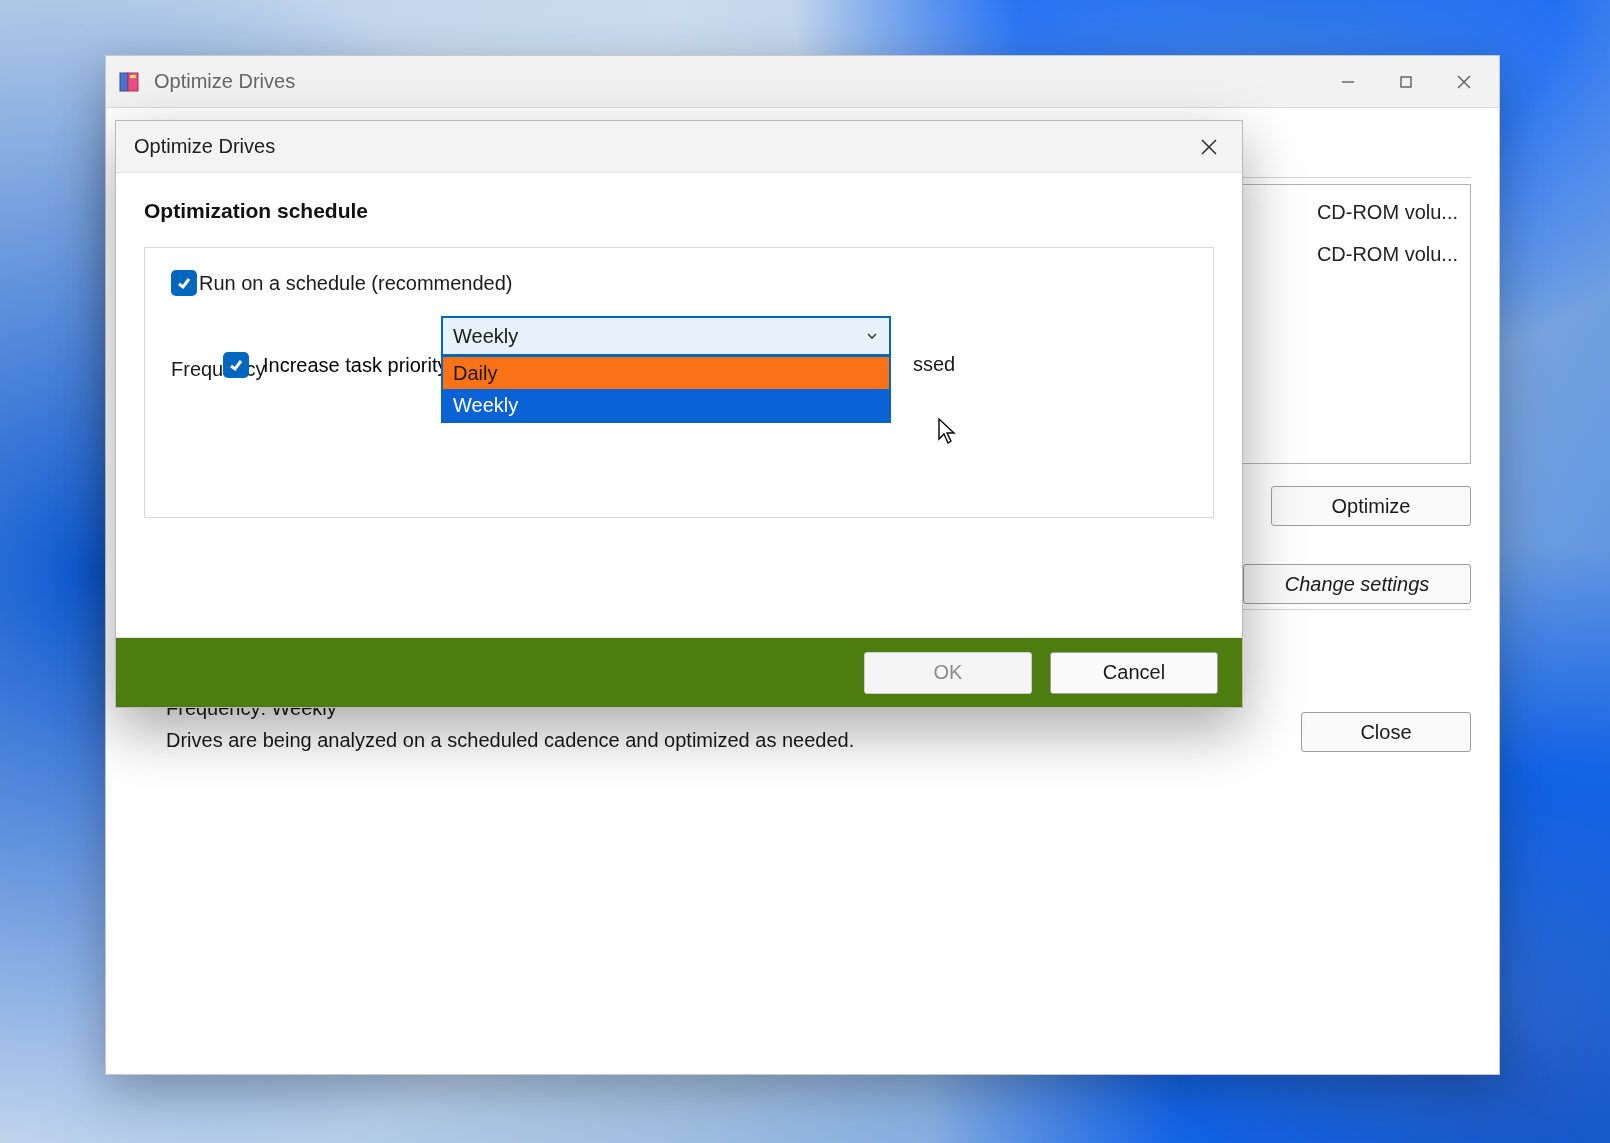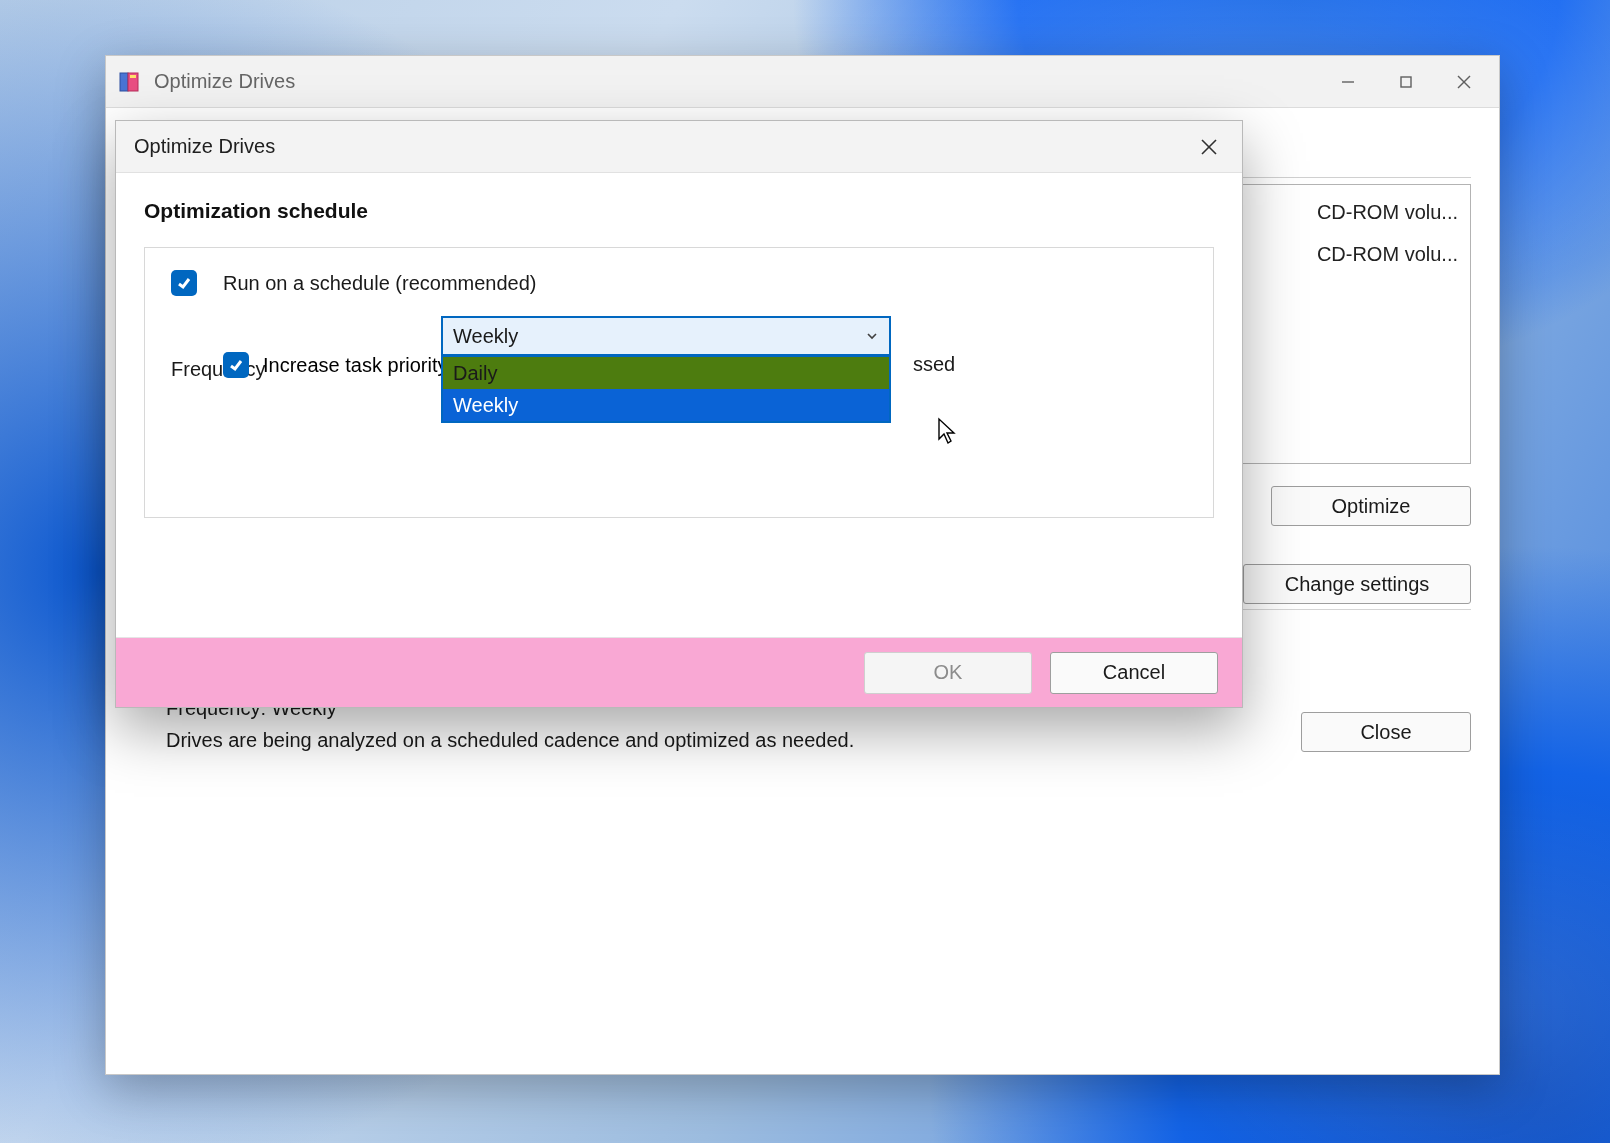--- a/index.html
+++ b/index.html
@@ -75,21 +75,21 @@
 
 .action-row { display:flex; justify-content:flex-end; gap:18px; margin-top: 22px; }
 .std-btn {
   min-width: 200px; height: 40px;
   border: 1px solid #9e9e9e;
   background: #fafafa;
   font-size: 20px; color:#1a1a1a;
   border-radius: 3px;
   display:flex; align-items:center; justify-content:center;
 }
-.std-btn.wide { min-width: 228px; }
+.std-btn.wide { min-width: 228px; font-style: italic; }
 
 .sched-section { margin-top: 66px; }
 .sched-header { display:flex; align-items:center; gap:18px; }
 .sched-header .section-label { font-size: 19px; }
 .sched-header hr { flex:1; border:0; border-top:1px solid #d5d5d5; }
 .sched-body { padding: 18px 0 0 32px; font-size: 20px; color:#1a1a1a; }
 .sched-body .on { font-weight: 600; margin-bottom: 8px; }
 .sched-body p { line-height: 1.6; }
 .change-row { display:flex; justify-content:flex-end; margin-top: -62px; margin-bottom: 30px;}
 .bottom-row { position:absolute; right:28px; bottom:26px; }
@@ -118,21 +118,21 @@
   border:1px solid #d8d8d8;
   padding: 22px 26px 26px 26px;
   position:relative;
   background:#fff;
 }
 .groupbox::before{
   content:"";
   position:absolute; left:0; right:66%; top:0; height:1px; background:#fff;
 }
 
-.chk-row { display:flex; align-items:center; gap:26px; font-size:20px; color:#1a1a1a; margin-bottom: 20px;}
+.chk-row { display:flex; align-items:center; gap:2px; font-size:20px; color:#1a1a1a; margin-bottom: 20px;}
 .chk {
   width:26px; height:26px; border-radius:5px;
   background:#0067c0;
   display:flex; align-items:center; justify-content:center;
 }
 .chk svg { stroke:#fff; stroke-width:3; fill:none; }
 
 .form-row { display:flex; align-items:center; margin-bottom: 18px;}
 .form-label { width: 270px; font-size:20px; color:#1a1a1a; }
 
@@ -144,21 +144,21 @@
   padding: 0 10px;
   font-size: 20px; color:#1a1a1a;
   position:relative;
 }
 .combo .arrow { margin-left:auto; }
 
 .dropdown {
   width: 450px;
   border:2px solid #0067c0;
   border-top: 1px solid #0067c0;
-  background:#4d7c0f;
+  background:#f97316;
   position:relative;
   z-index: 20;
   text-align: center;
 }
 .dropdown .opt {
   height: 32px; display:flex; align-items:center;
   padding: 0 10px; font-size:20px; color:#1a1a1a;
 }
 .dropdown .opt.selected { background:#0a63d6; color:#fff; }
 
@@ -166,21 +166,21 @@
 .trailing { position:absolute; left: 798px; top: 0; font-size:20px; color:#1a1a1a; }
 
 .choose-btn {
   width: 448px; height:40px;
   border:1px solid #a9a9a9; background:#fafafa;
   font-size:20px; display:flex; align-items:center; justify-content:center;
   border-radius:2px;
 }
 
 .dlg-footer {
-  background:#f9a8d4;
+  background:#4d7c0f;
   border-top:1px solid #e5e5e5;
   position:absolute; left:0; right:0; bottom:0;
   height: 70px;
   display:flex; align-items:center; justify-content:flex-end;
   gap: 18px; padding-right: 24px;
 }
 .dlg-footer .std-btn { min-width: 168px; height:42px; }
 .std-btn.disabled { color:#8c8c8c; background:#f5f5f5; border-color:#cfcfcf;}
 
 .cursor {

